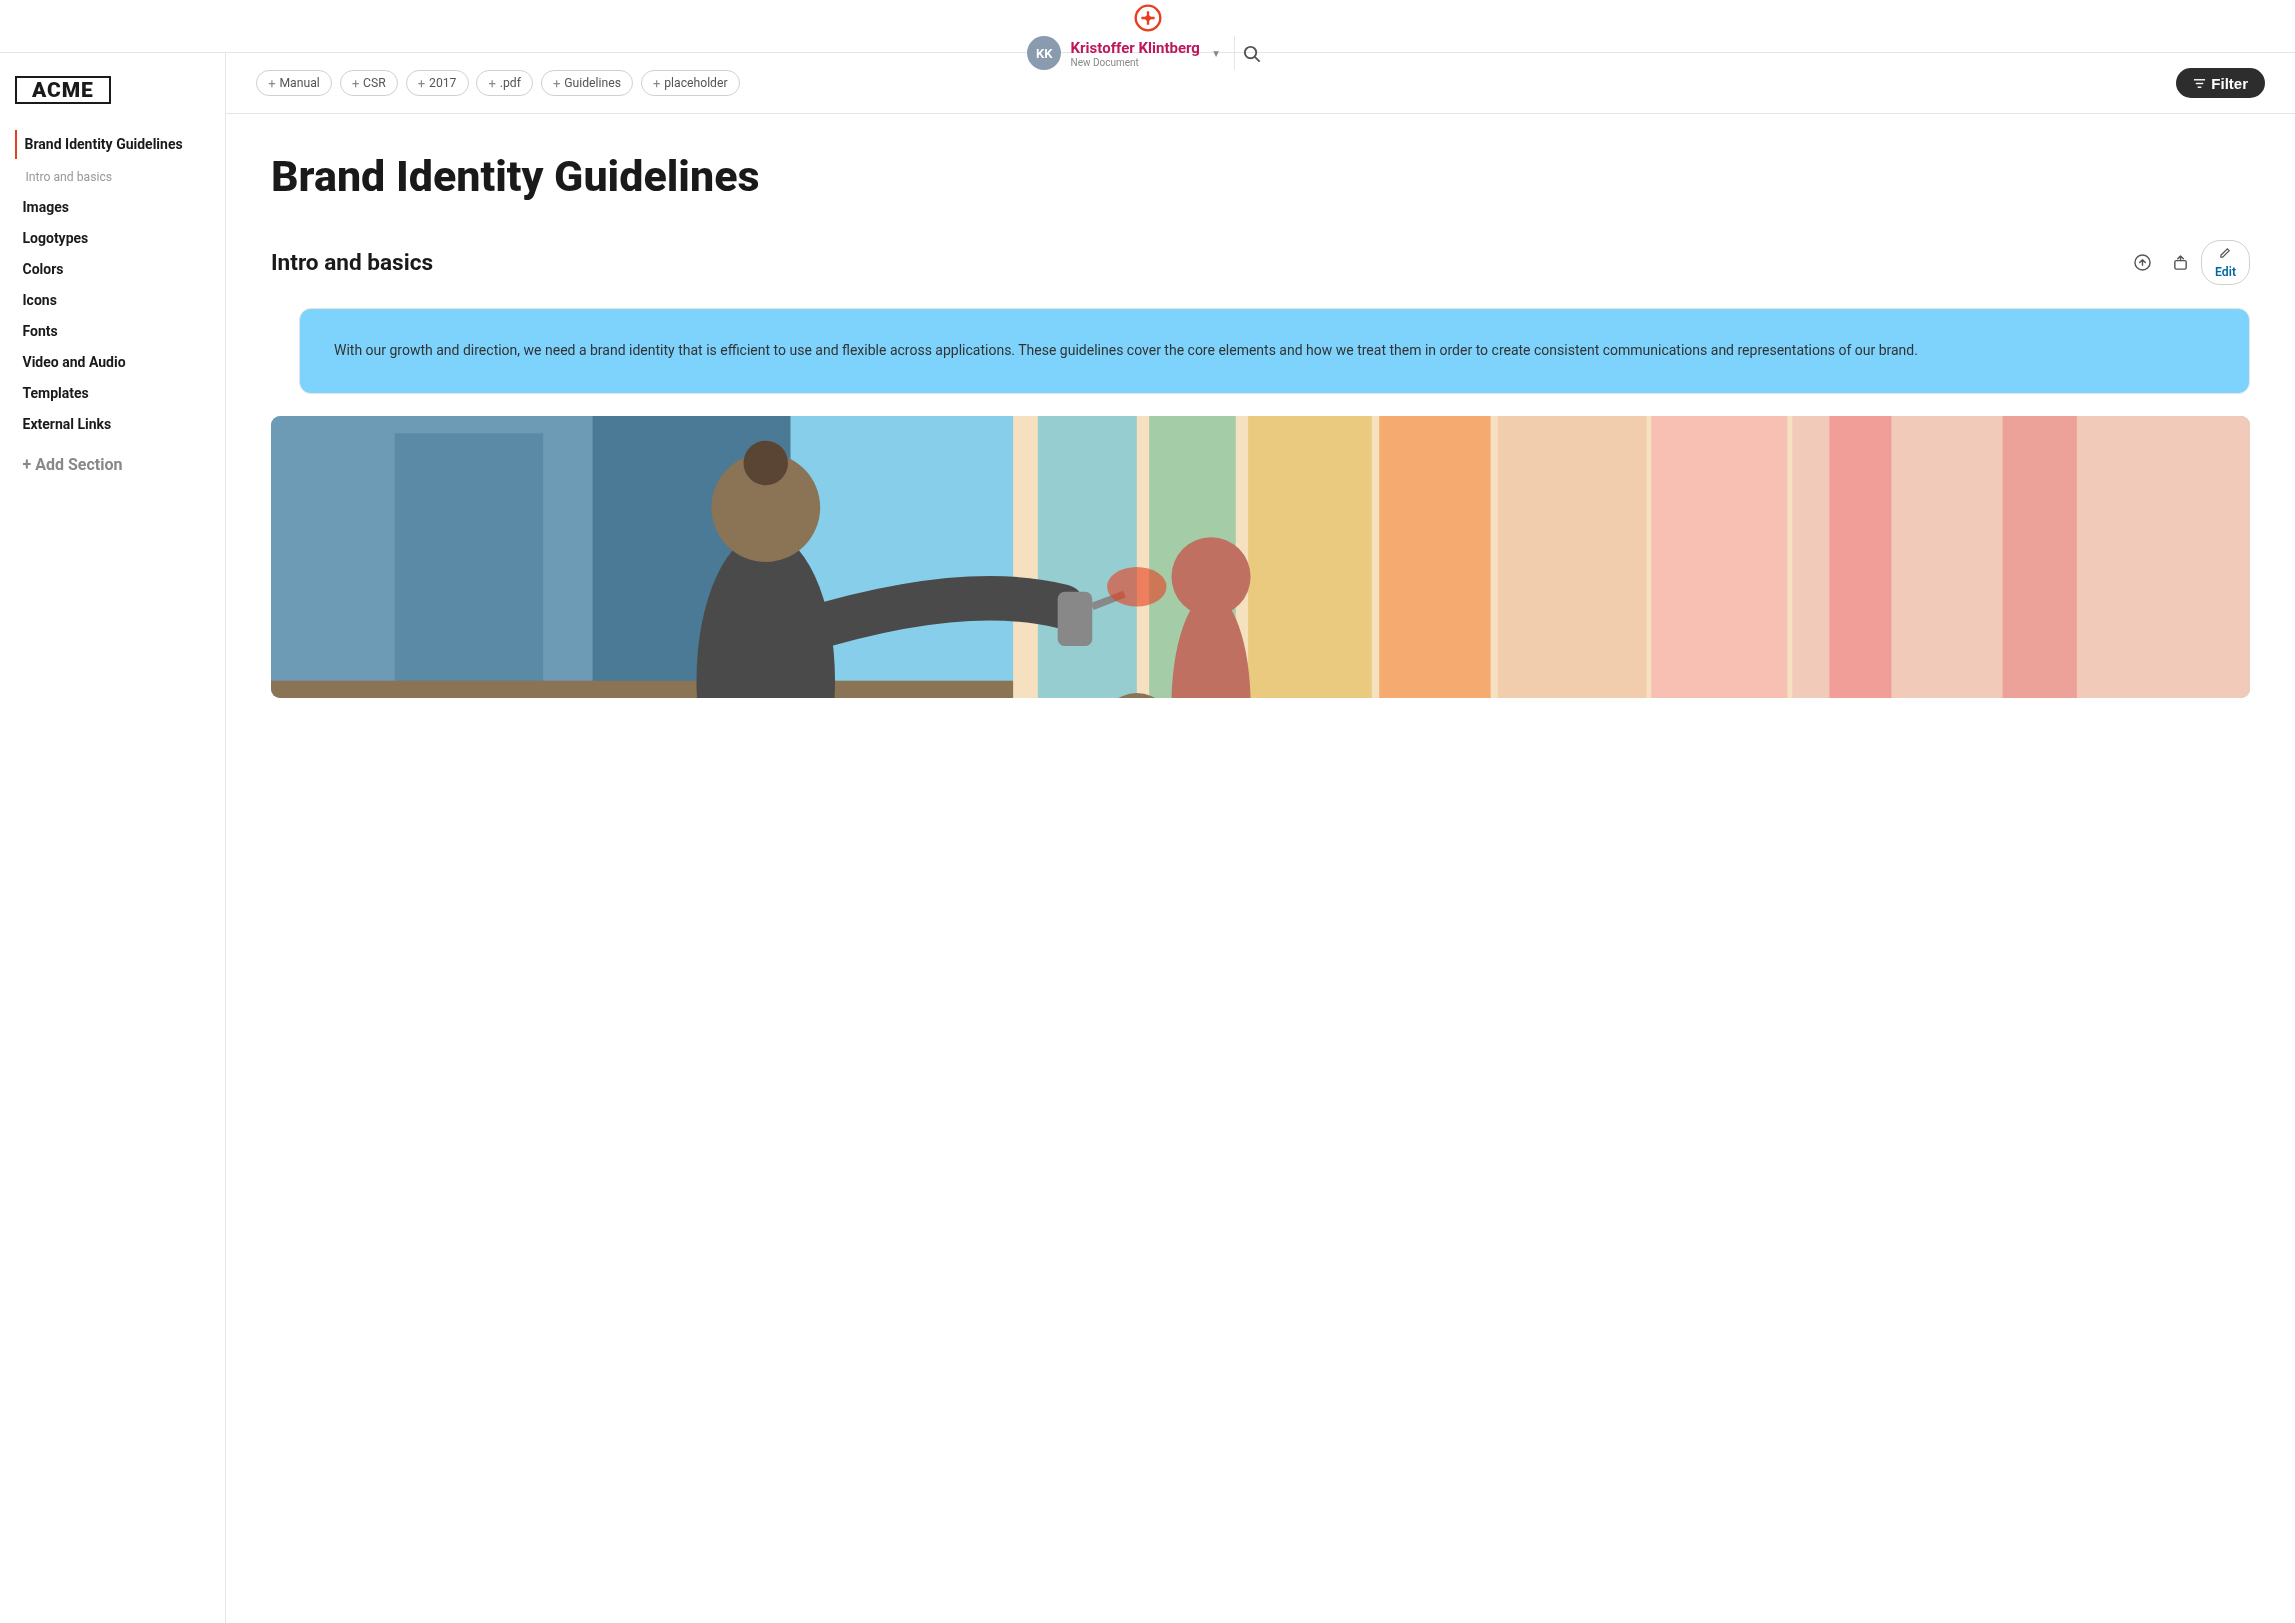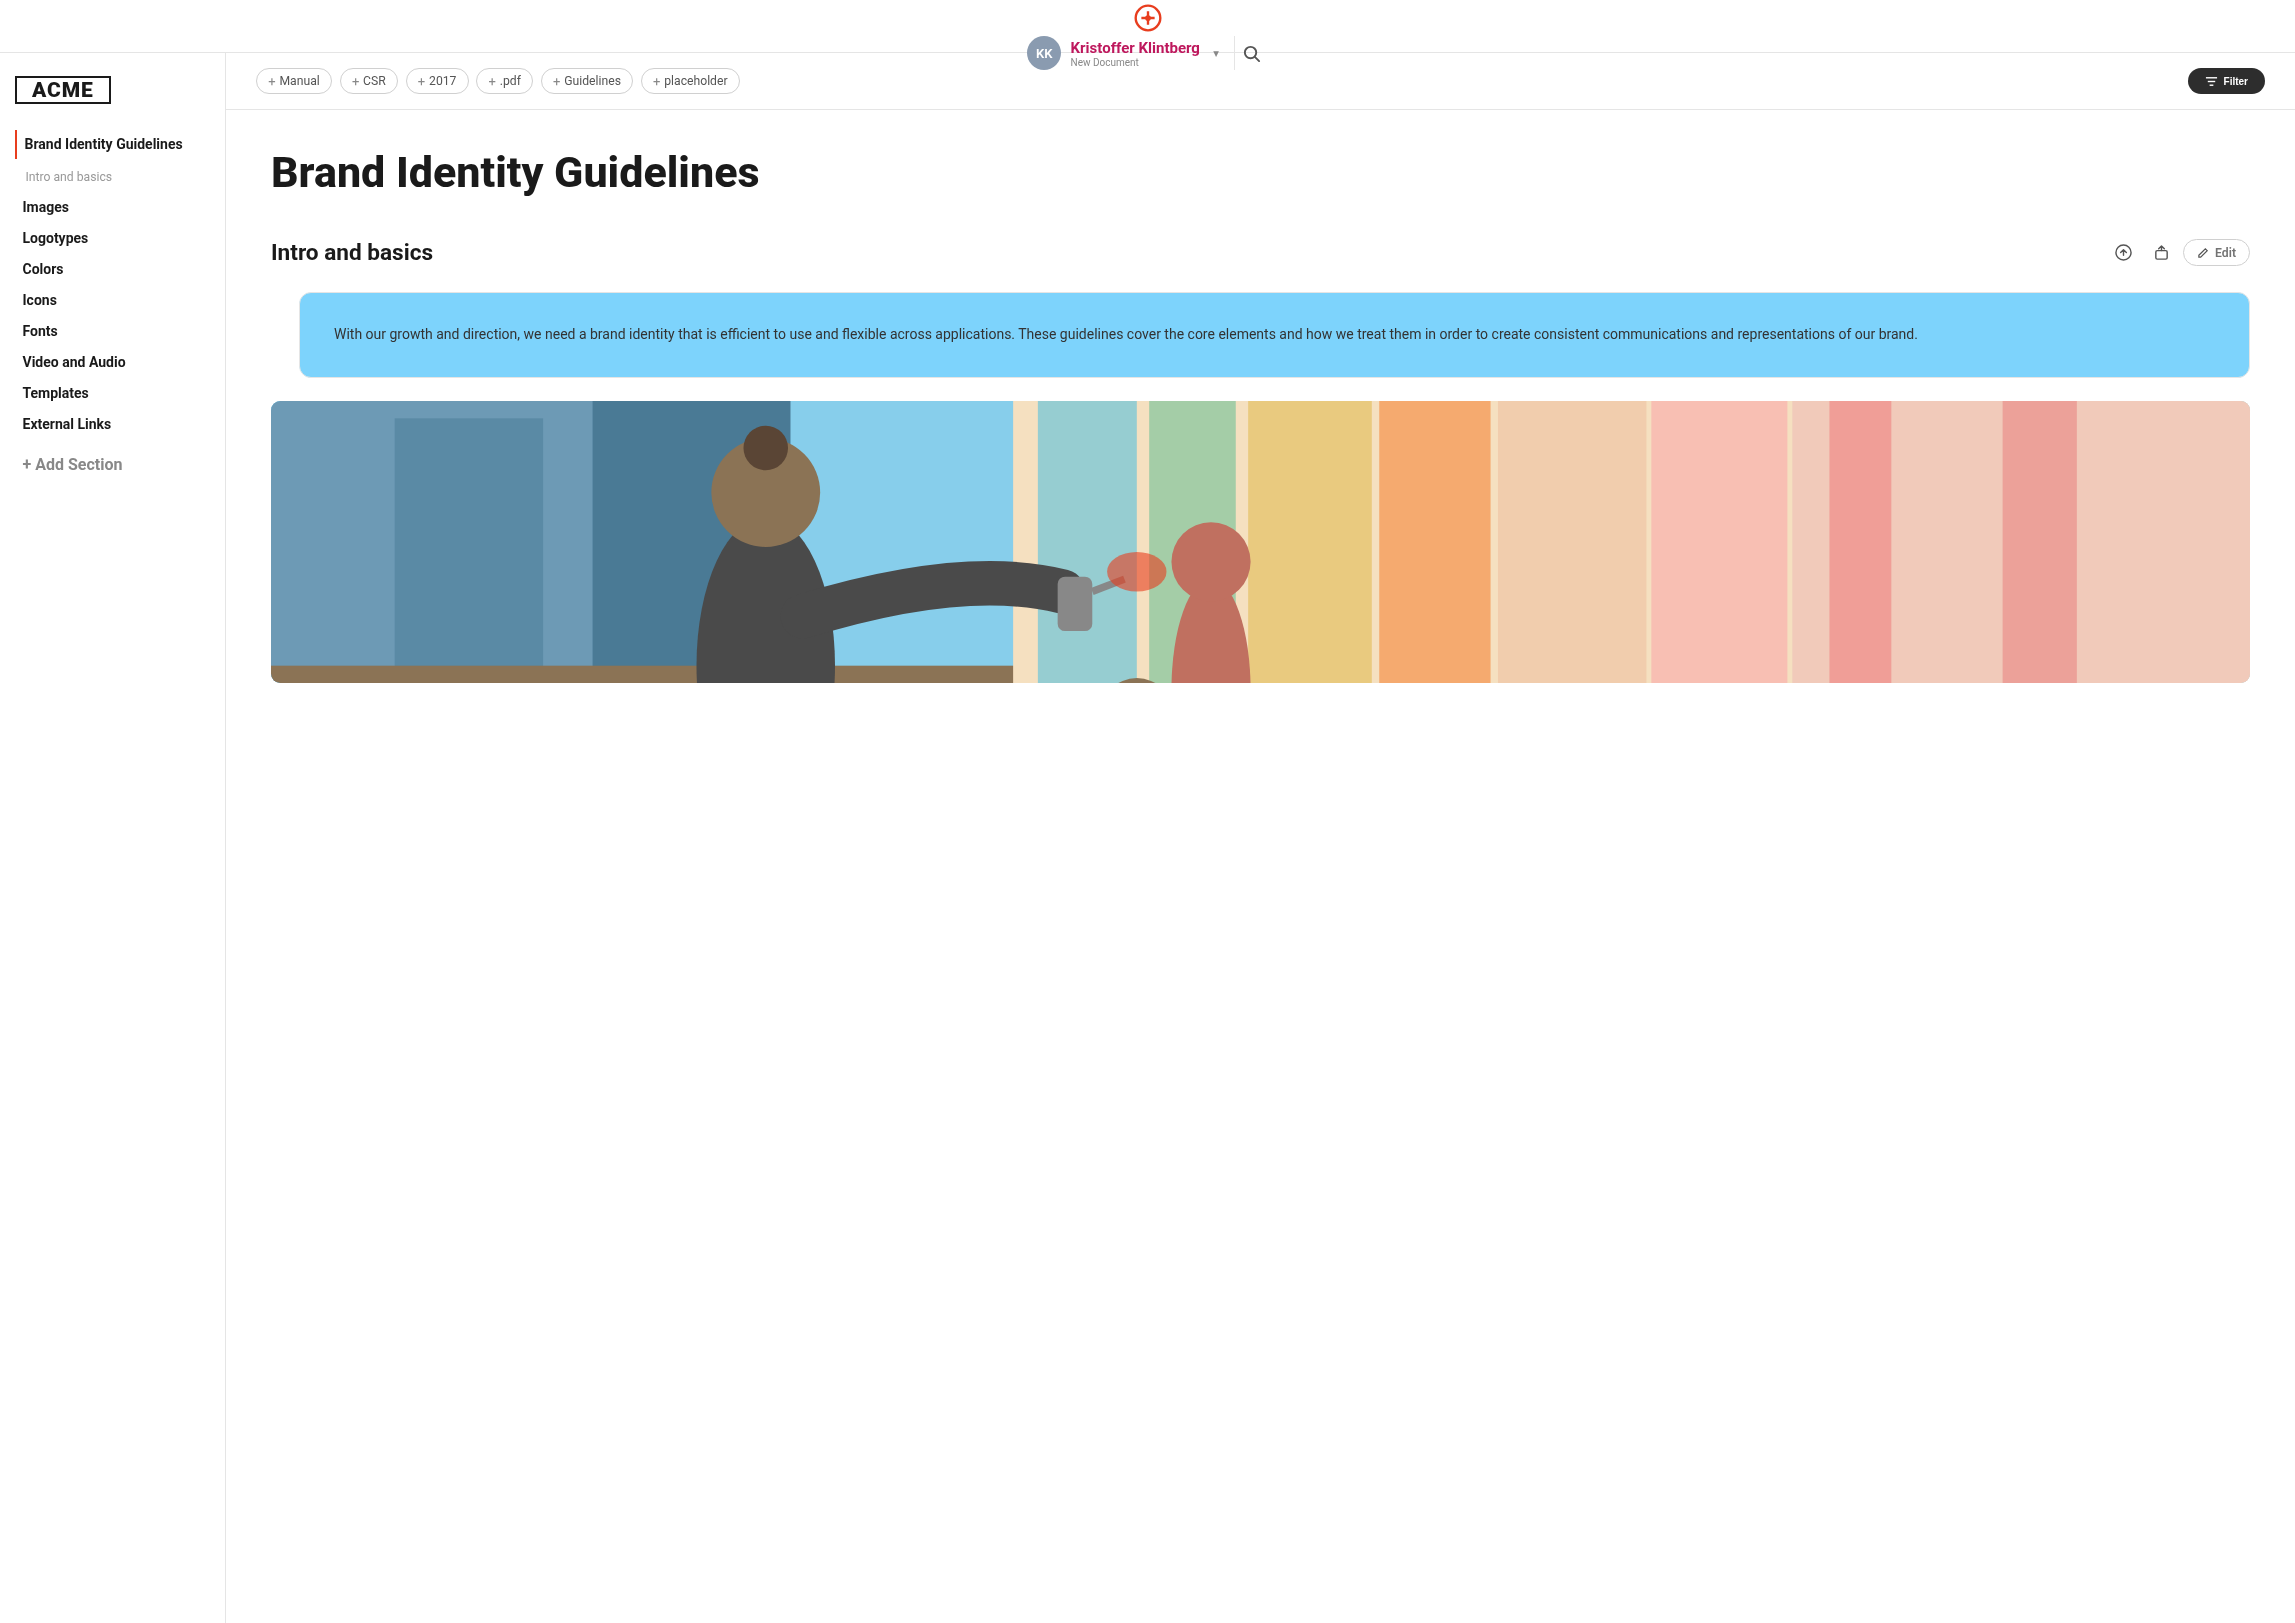--- a/index.html
+++ b/index.html
@@ -177,21 +177,21 @@
     .filter-btn {
       margin-left: auto;
       display: flex;
       align-items: center;
       gap: 5.6px;
       background: #2d2d2d;
       color: #fff;
       border: none;
       border-radius: 19px;
       padding: 6.6px 17px;
-      font-size: 10px;
+      font-size: 15px;
       font-weight: 600;
       cursor: pointer;
     }
 
     
     .page-content {
       padding: 38px 45px;
     }
     .page-title {
       font-size: 43px;
@@ -232,22 +232,23 @@
     }
     .edit-btn {
       display: flex;
       align-items: center;
       gap: 5.6px;
       padding: 5.6px 13px;
       border: 0.9px solid #d0d0d0;
       border-radius: 19px;
       font-size: 12.2px;
       font-weight: 600;
-      color: #737373;
-      cursor: pointer;
+      color: #0369a1;
+      cursor: pointer;
+      flex-direction: column;
     }
 
     
     .text-card {
       background: #7dd3fc;
       border: 0.9px solid #e5e5e5;
       border-radius: 12px;
       padding: 30px 34px;
       margin-bottom: 22.6px;
       margin-left: 28px;

